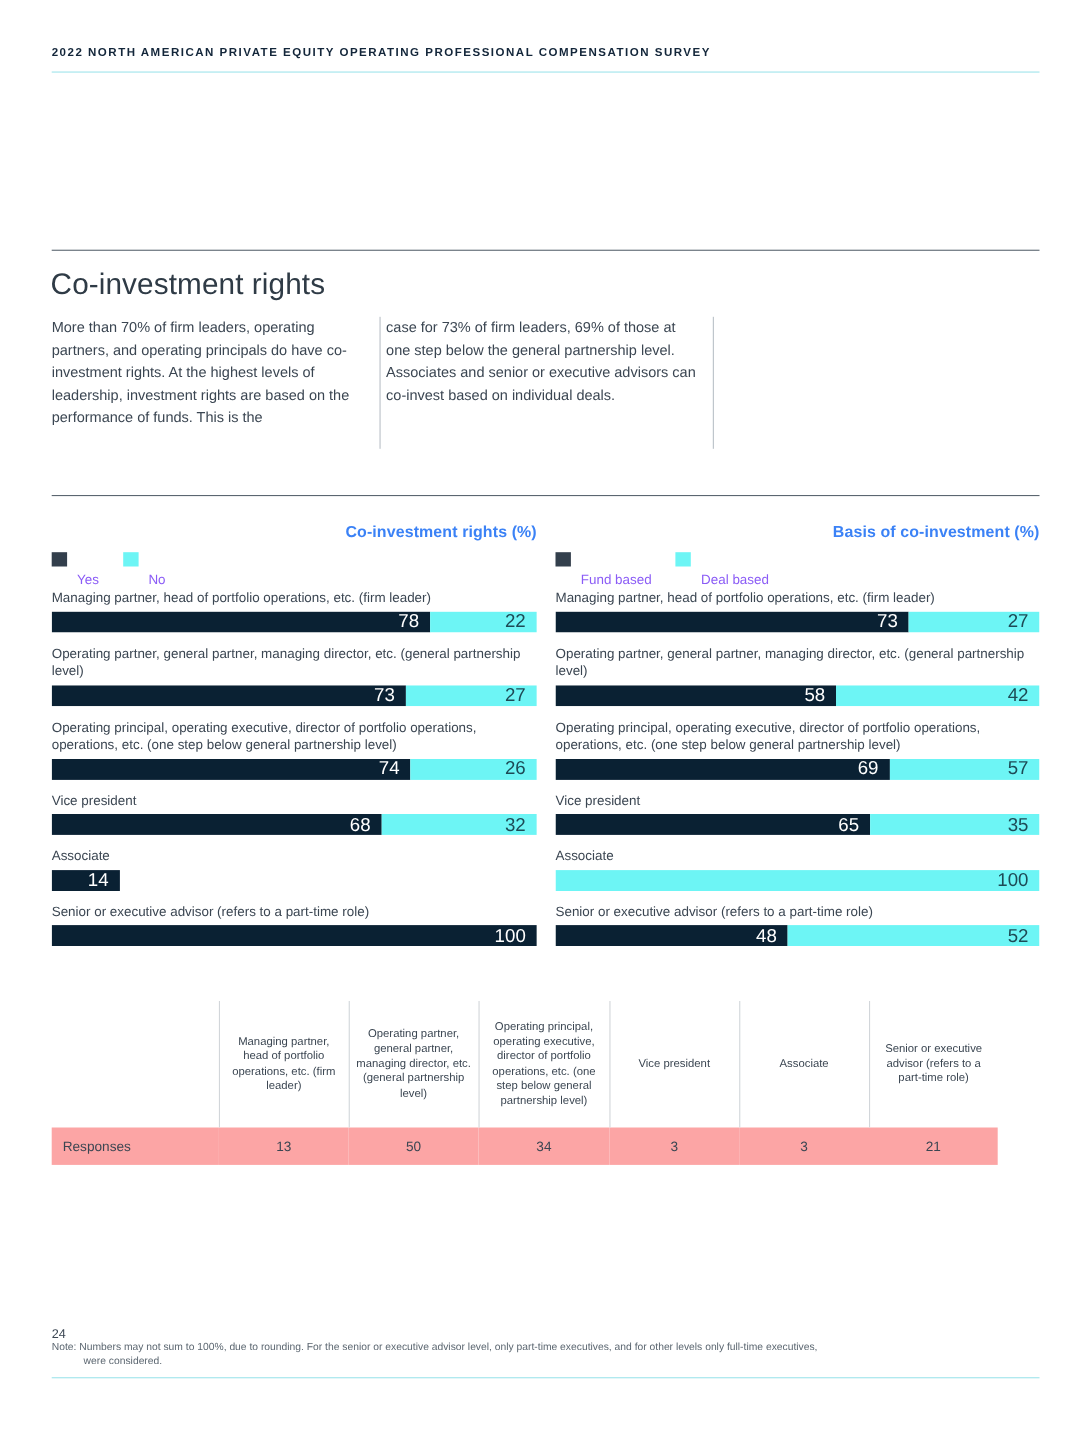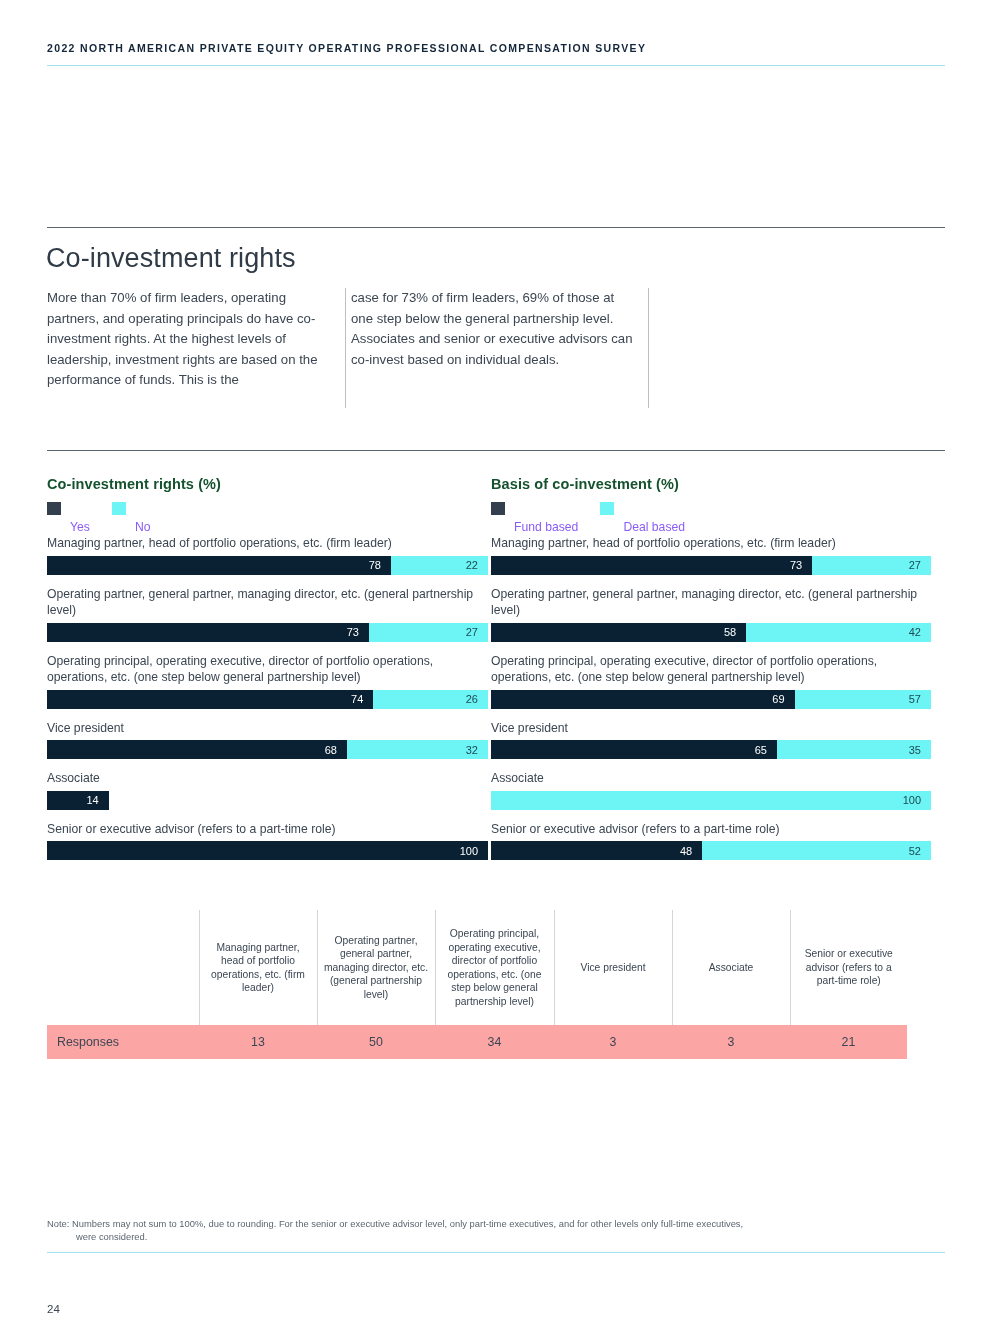--- a/index.html
+++ b/index.html
@@ -82,28 +82,29 @@
   }
   .vrule-1 { left: 345px; }
   .vrule-2 { left: 648px; }
 
   
   .chart {
     position: absolute;
     top: 476px;
   }
   .chart-left  { left: 47px;  width: 441px; }
-  .chart-right { left: 491px; width: 440px; }
+  .chart-right { left: 505px; width: 440px; }
 
   .chart-title {
     font-size: 14.5px;
     font-weight: bold;
-    color: #14532d;
+    color: #3b82f6;
     margin: 0 0 10px 0;
     letter-spacing: 0.1px;
+    text-align: right;
   }
   .legend {
     display: flex;
     align-items: center;
     margin-bottom: 20px;
     height: 13px;
   }
   .legend-item {
     display: flex;
     align-items: center;
@@ -135,21 +136,21 @@
     display: flex;
     height: 19px;
     width: 100%;
     margin-bottom: 11px;
     overflow: hidden;
   }
   .seg {
     display: flex;
     align-items: center;
     justify-content: flex-end;
-    font-size: 11px;
+    font-size: 17px;
     box-sizing: border-box;
     padding-right: 10px;
     height: 19px;
     white-space: nowrap;
   }
   .seg-dark { background: #0a2133; color: #ffffff; }
   .seg-cyan { background: #6df5f5; color: #1d4a55; }
 
   
   .resp-table {
@@ -207,21 +208,21 @@
     position: absolute;
     left: 47px;
     top: 1252px;
     width: 898px;
     height: 1px;
     background: #9fe4ec;
   }
   .folio {
     position: absolute;
     left: 47px;
-    top: 1303px;
+    top: 1207px;
     font-size: 11.5px;
     color: #3b4652;
   }
 </style>
 </head>
 <body>
 
 <div class="page">
 
   <div class="running-head">2022 NORTH AMERICAN PRIVATE EQUITY OPERATING PROFESSIONAL COMPENSATION SURVEY</div>

